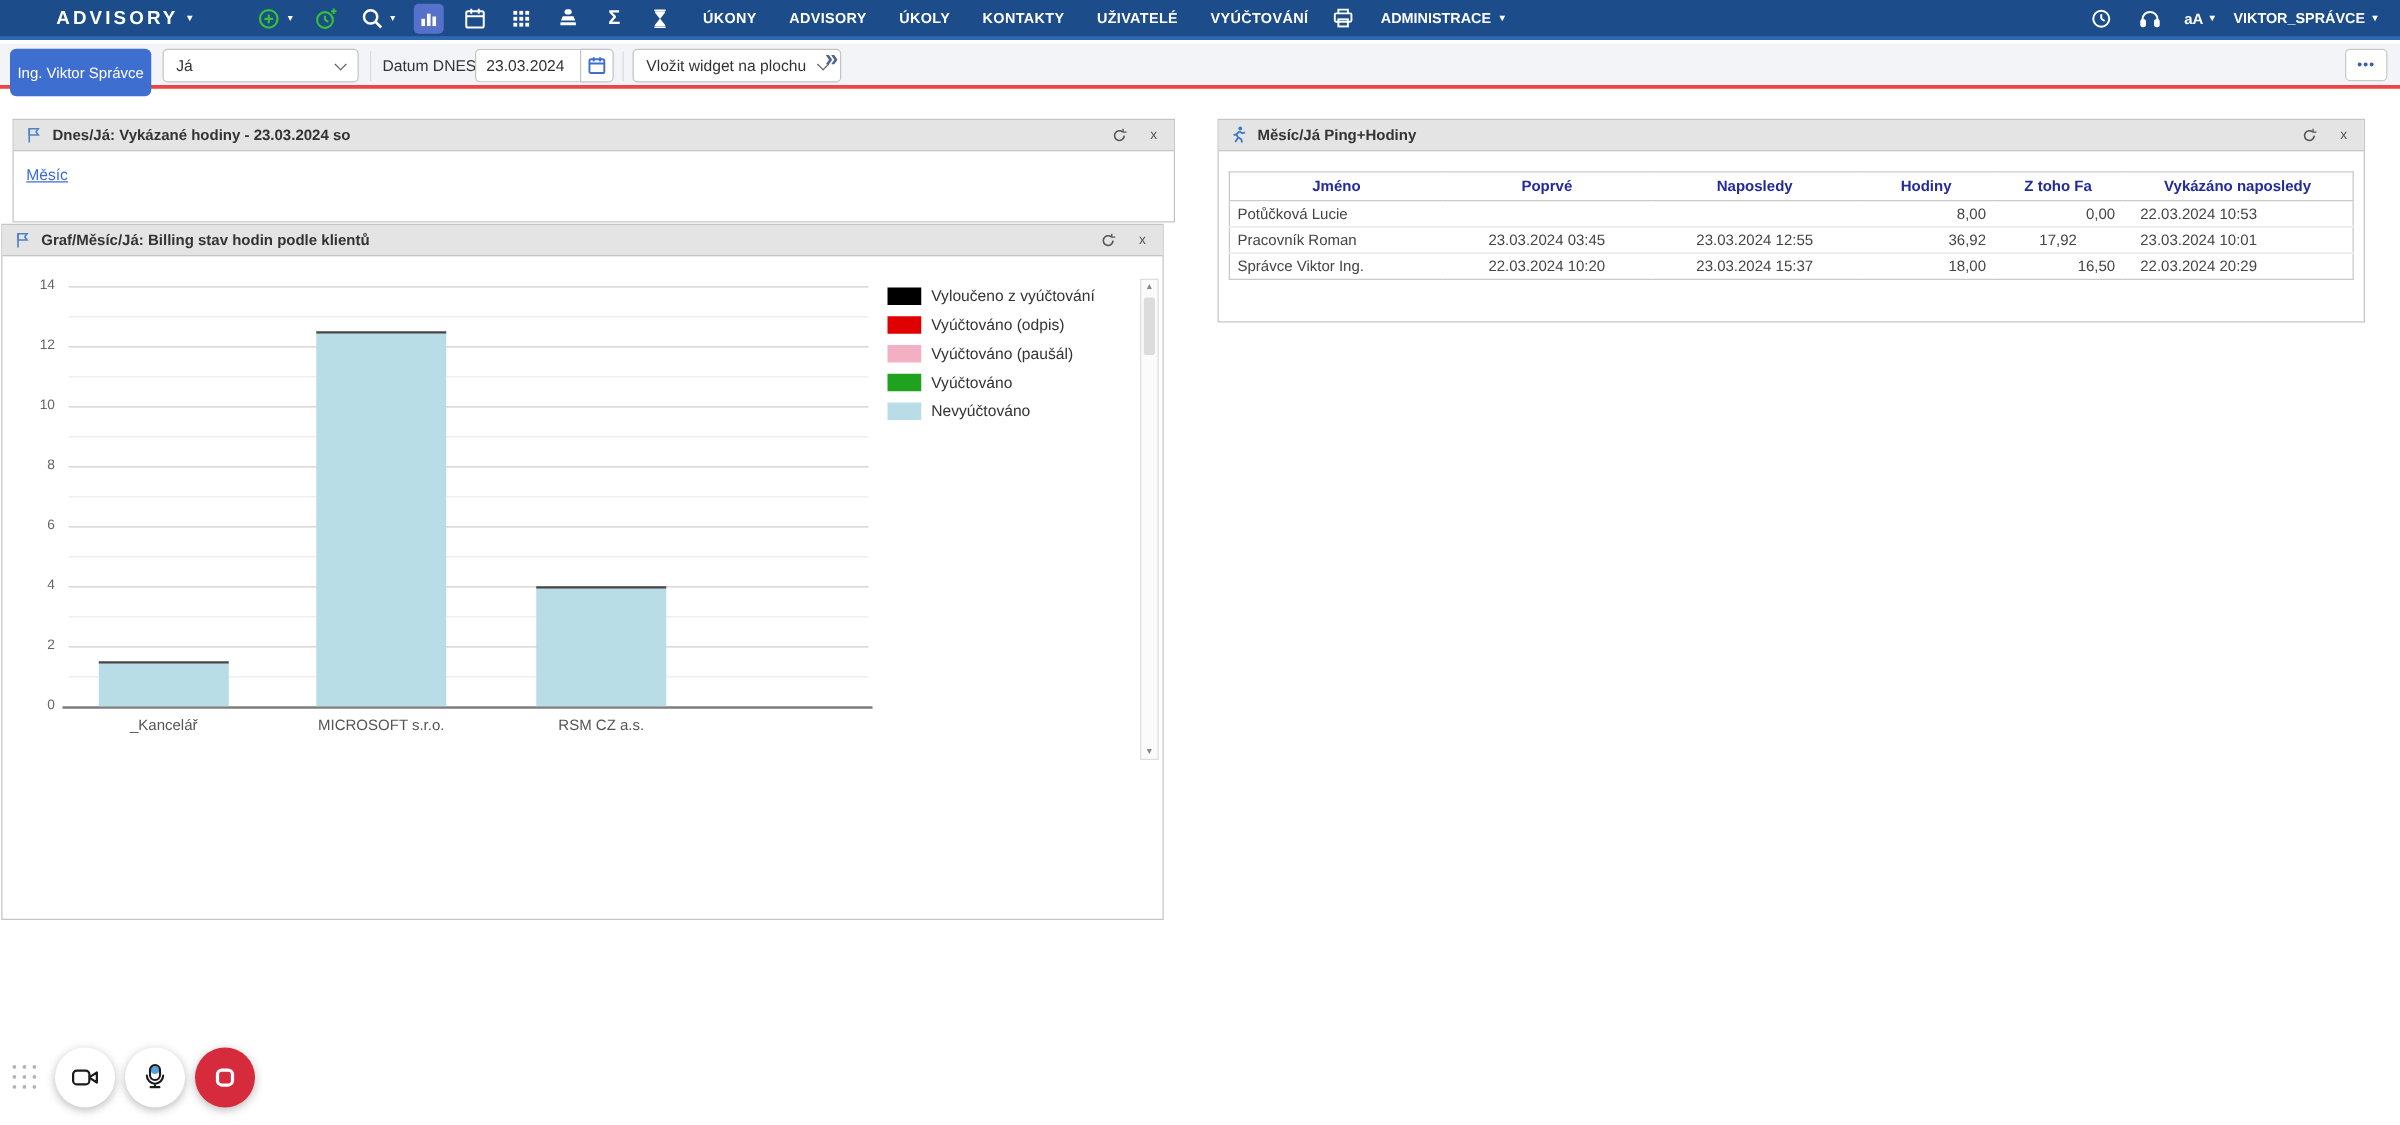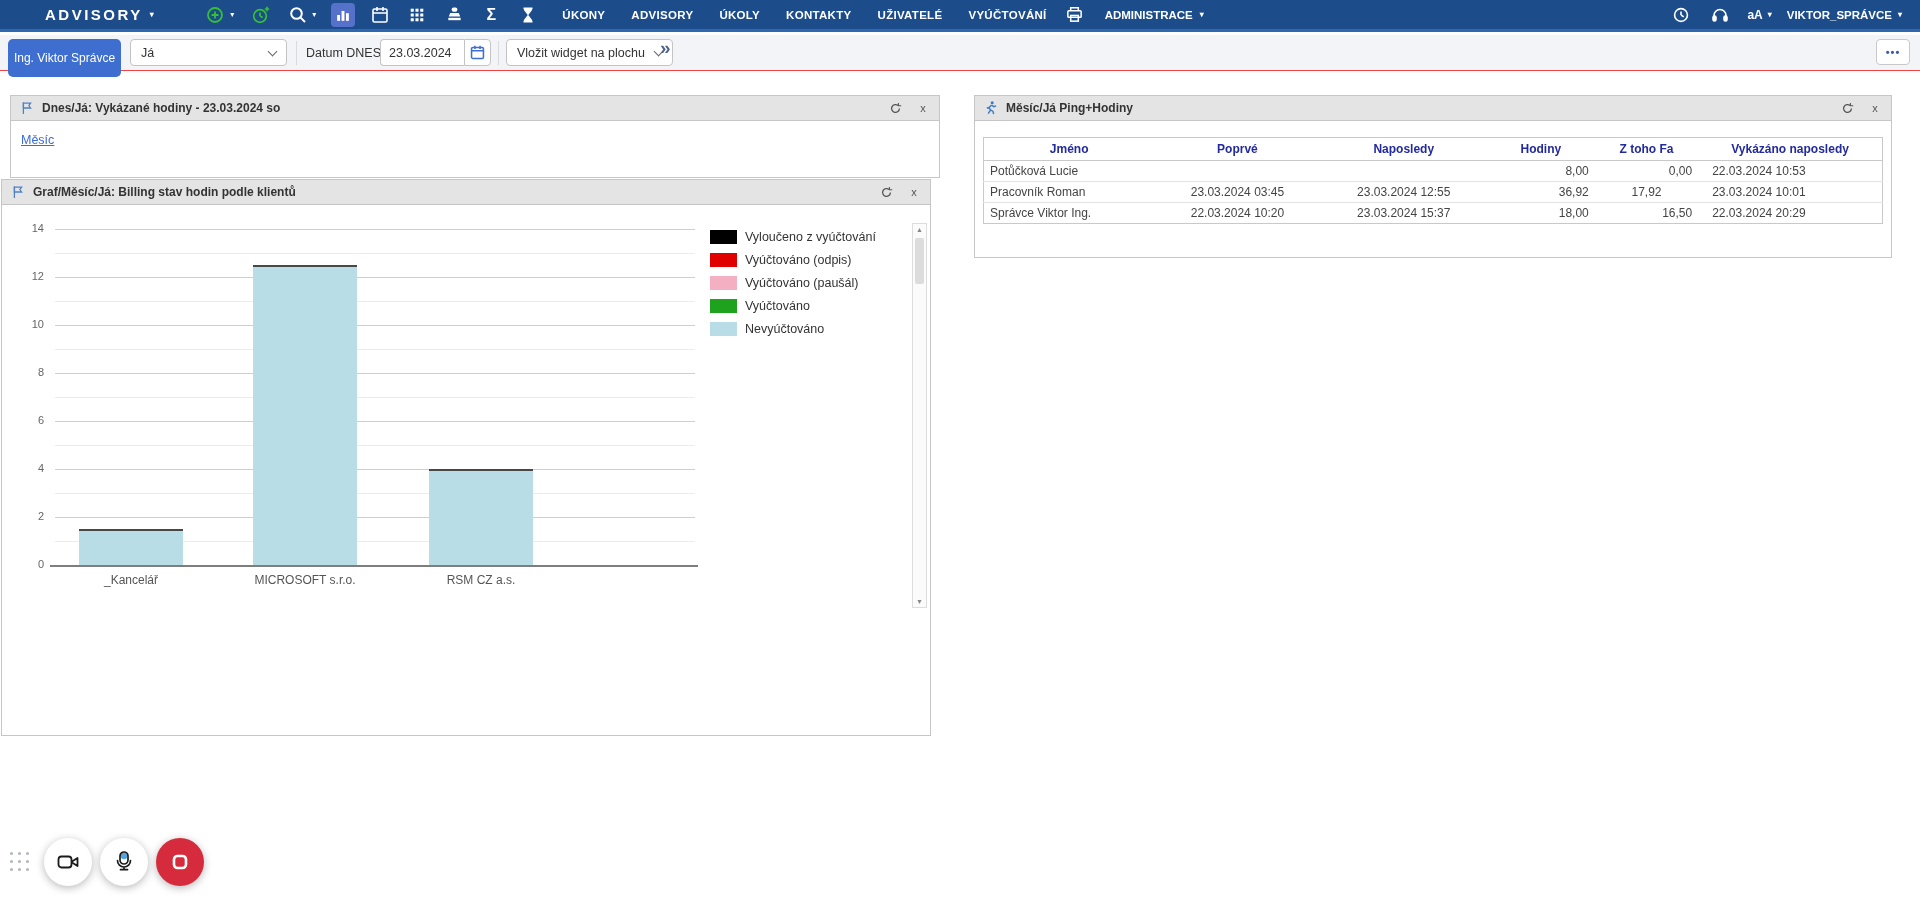--- a/index.html
+++ b/index.html
@@ -18,21 +18,21 @@
   .sigma { font-size:16px; font-weight:bold; color:#fff; }
   .main-menu { display:flex; align-items:flex-start; gap:26px; margin-left:22px; }
   .nav-item { font-size:11.5px; font-weight:600; letter-spacing:.3px; cursor:pointer; white-space:nowrap; }
   .admin { display:flex; align-items:center; gap:7px; margin-left:18px; font-size:11.5px; font-weight:600; cursor:pointer; }
   .nav-right { margin-left:auto; display:flex; align-items:center; gap:15px; padding-right:18px; }
   .font-size-ctl { font-size:12px; font-weight:bold; display:flex; align-items:center; gap:5px; cursor:pointer; }
   .user-menu { font-size:11.5px; font-weight:600; display:flex; align-items:center; gap:6px; cursor:pointer; }
 
   
   .toolbar { position:absolute; left:0; top:35px; width:1920px; height:36px; background:#f2f4f7;
-             border-bottom:1px solid #ef4444; }
+             border-bottom:3px solid #ef4444; }
   .user-tab { position:absolute; left:8px; top:4px; width:113px; height:38px; background:#3e6ed0; color:#fff;
               border:none; border-radius:5px; font-size:12px; font-family:inherit; cursor:pointer; z-index:5; }
   .scope-select { position:absolute; left:130px; top:4px; width:157px; height:27px; background:#fff;
                   border:1px solid #c4c4c4; border-radius:4px; display:flex; align-items:center;
                   padding:0 10px; font-size:12.5px; color:#333; cursor:pointer; }
   .chev { display:inline-block; width:7px; height:7px; border-right:1.6px solid #666; border-bottom:1.6px solid #666;
           transform:rotate(45deg); margin-left:auto; margin-top:-3px; }
   .tb-divider { position:absolute; top:6px; width:1px; height:24px; background:#dadada; }
   .date-label { position:absolute; left:306px; top:11px; font-size:12.5px; color:#333; }
   .date-input { position:absolute; left:380px; top:4px; width:84px; height:27px; border:1px solid #c4c4c4;

